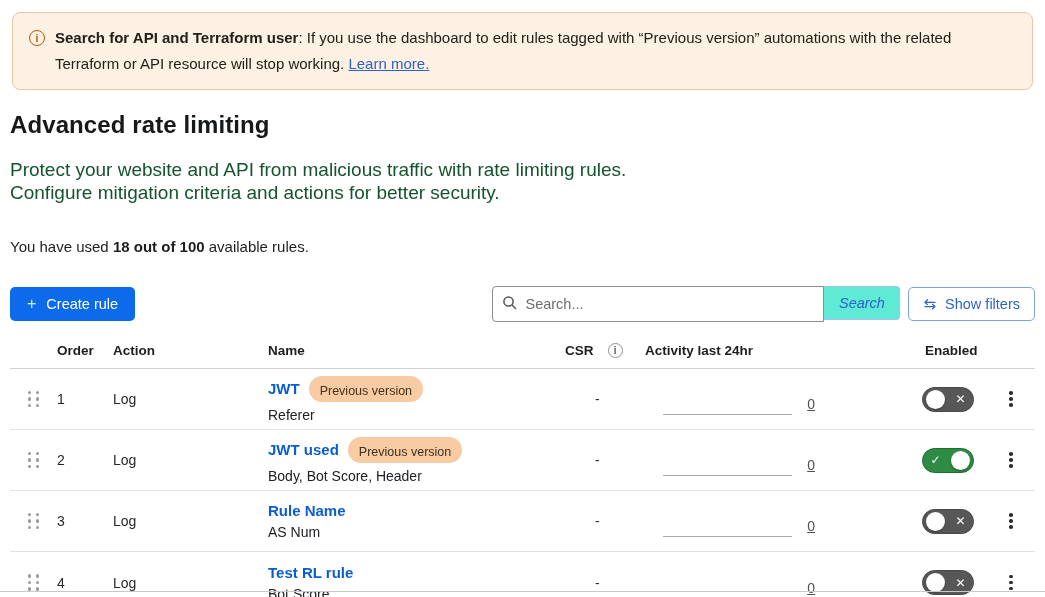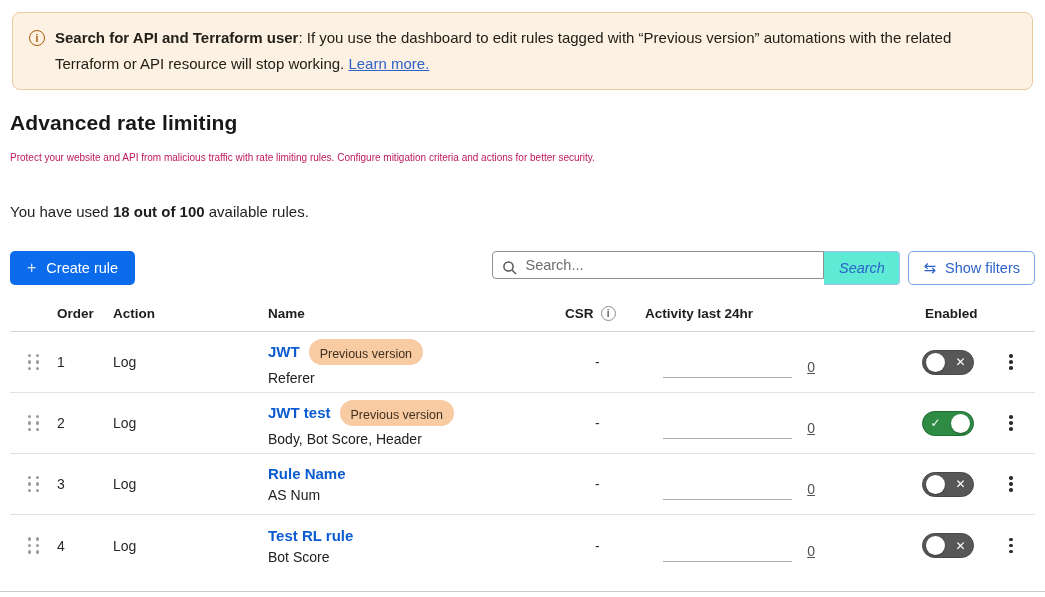--- a/index.html
+++ b/index.html
@@ -17,37 +17,37 @@
     font-size:15px; line-height:26px; color:#232019;
   }
   .banner-icon {
     flex:none; margin-top:5px; width:16px; height:16px; border-radius:50%;
     border:1.4px solid var(--warning-icon,#AC5B08); color:var(--warning-icon,#AC5B08);
     font-size:10.5px; font-weight:700; display:flex; align-items:center; justify-content:center;
   }
   .banner b { font-weight:700; }
   .banner a { color:#2E62C9; text-decoration:underline; cursor:pointer; }
   
-  .h1 { margin:21px 10px 0; font-size:21px; font-weight:700; color:#17181a; letter-spacing:.1px; }
-  .desc { margin:11px 10px 0; font-size:10px; line-height:23px; max-width:625px; color:#be185d; }
+  .h1 { margin:21px 10px 0; font-size:24px; font-weight:700; color:#17181a; letter-spacing:.1px; }
+  .desc { margin:19px 10px 0; font-size:19px; line-height:23px; max-width:625px; color:#14532d; }
   .usage { margin:34px 10px 4px; font-size:15px; color:#1d1e20; }
   .usage b { font-weight:700; }
   
   .toolbar { margin:31px 10px 0; display:flex; align-items:center; }
   .btn-create {
     height:34px; padding:0 17px; border:none; border-radius:5px;
     background:var(--accent-blue,#0B6BEB); color:#fff; font-size:14.5px;
     font-family:inherit; display:flex; align-items:center; gap:10px; cursor:pointer;
   }
   .btn-create .plus { font-size:16px; font-weight:400; opacity:.85; margin-top:-1px; }
   .toolbar-right { margin-left:auto; display:flex; align-items:center; }
   .search-group { display:flex; align-items:stretch; }
   .search-box { position:relative; }
   .search-box input {
-    width:332px; height:28px; border:1px solid #8f8f8f; border-radius:4px 0 0 4px;
+    width:332px; height:36px; border:1px solid #8f8f8f; border-radius:4px 0 0 4px;
     padding:0 10px 0 32px; font-size:14.5px; font-family:inherit; color:#333; outline:none;
   }
   .search-box input::placeholder { color:#6d6d6d; }
   .search-box svg { position:absolute; left:10px; top:9px; }
   .btn-search {
     width:76px; height:34px; border:1px solid #A5C0EA; border-left:none;
     border-radius:0 4px 4px 0; background:#5eead4; color:#2E62C9;
     font-size:14.5px; font-family:inherit; cursor:pointer;font-style:italic;
   }
   .btn-filters {
@@ -59,21 +59,21 @@
   
   .table { margin:21px 10px 0; }
   .grid-cols {
     display:grid;
     grid-template-columns:47px 56px 155px 297px 80px 190px 152px 48px;
   }
   .thead {
     font-size:13.5px; font-weight:700; color:#1c1d1f;
     padding-bottom:10px; border-bottom:1px solid #d2d2d2; align-items:center;
   }
-  .th-csr { display:flex; align-items:flex-start; gap:7px; }
+  .th-csr { display:flex; align-items:flex-start; gap:14px; }
   .info-circle {
     width:15px; height:15px; border:1px solid #8f8f8f; border-radius:50%;
     color:#5f5f5f; font-size:10px; font-weight:600; font-style:normal;
     display:inline-flex; align-items:center; justify-content:center; cursor:pointer;
   }
   .th-enabled { padding-left:90px; }
   .row { height:61px; border-bottom:1px solid #e2e2e2; align-items:center; font-size:14px; color:#27282b; }
   .row:last-child { border-bottom:none; }
   .drag {
     display:grid; grid-template-columns:repeat(2,4px); gap:3px 4px;
@@ -208,21 +208,21 @@
               <i></i>
               <i></i>
               <i></i>
               <i></i>
             </div>
     </div>
     <div>2</div>
     <div>Log</div>
     <div class="name-cell">
       <div class="name-line">
-        <a class="rule-link">JWT test</a>
+        <a class="rule-link">JWT used</a>
         <span class="badge">Previous version</span>
       </div>
       <div class="criteria">Body, Bot Score, Header</div>
     </div>
     <div class="csr-cell">-</div>
     <div class="activity-cell">
       <div class="spark"></div>
       <span class="zero">0</span>
     </div>
     <div class="enabled-cell">

